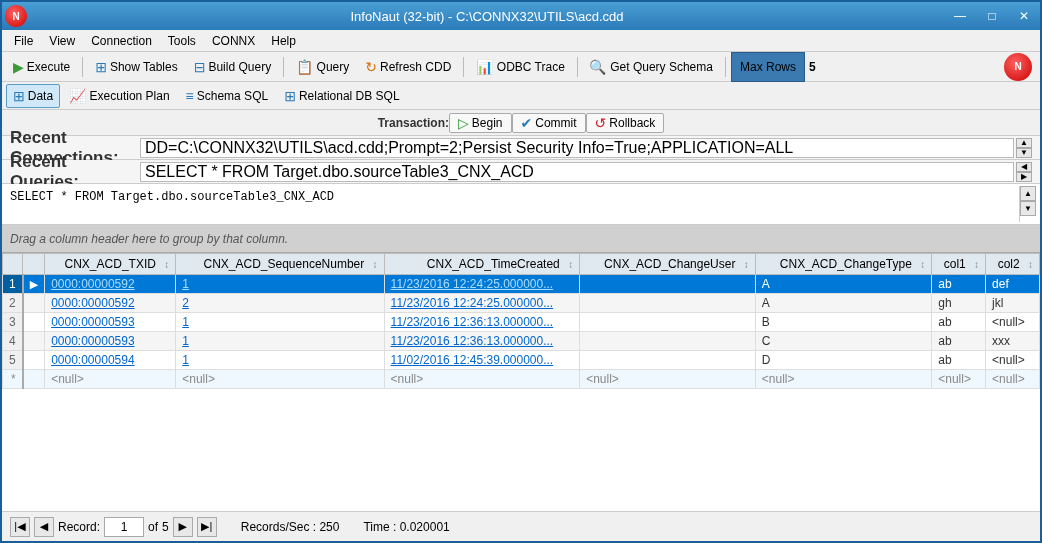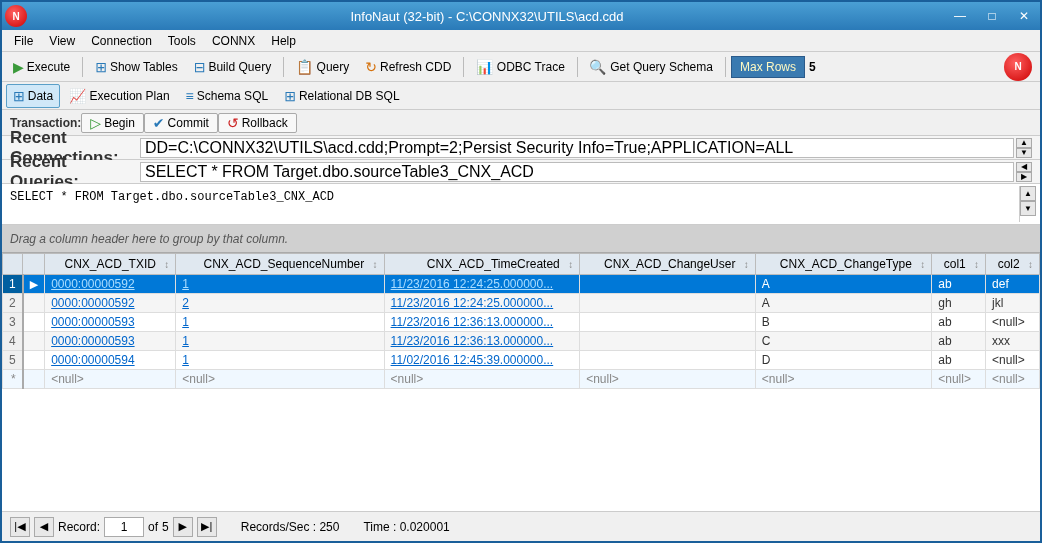--- a/index.html
+++ b/index.html
@@ -68,25 +68,25 @@
       height: 24px;
       border-radius: 2px;
     }
     .tb-btn.active { background: #d0e8f8; border-color: #5a9fc8; }
     .tb-separator { width: 1px; height: 20px; background: #bbb; margin: 0 3px; }
     .max-rows-box {
       display: flex; align-items: center; gap: 4px;
     }
     .max-rows-label {
       background: #3a7ab0;
-      color: #fef9c3;
+      color: #000000;
       padding: 2px 8px;
       border: 1px solid #2a5a8a;
       font-size: 12px;
-      height: 22px;
+      height: 30px;
       display: flex; align-items: center;
       cursor: pointer;
     }
     .max-rows-value {
       font-size: 12px;
       font-weight: bold;
     }
 
     
     #toolbar2 {
@@ -100,20 +100,21 @@
     }
 
     
     #transbar {
       background: #f0f0f0;
       border-bottom: 1px solid #ccc;
       display: flex;
       align-items: center;
       height: 26px;
       padding: 2px 8px;
+      justify-content: center;
     }
     .trans-label { font-size: 12px; font-weight: bold; color: #333; }
     .trans-btn {
       display: flex; align-items: center; gap: 3px;
       padding: 2px 8px;
       background: #f8f8f8;
       border: 1px solid #aaa;
       cursor: pointer;
       font-size: 12px;
       height: 20px;

